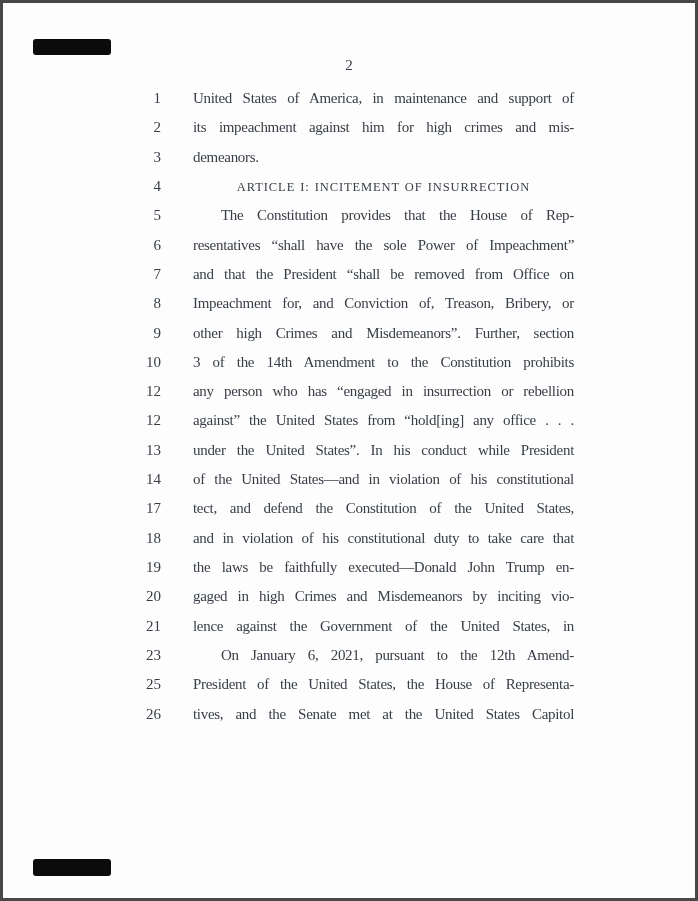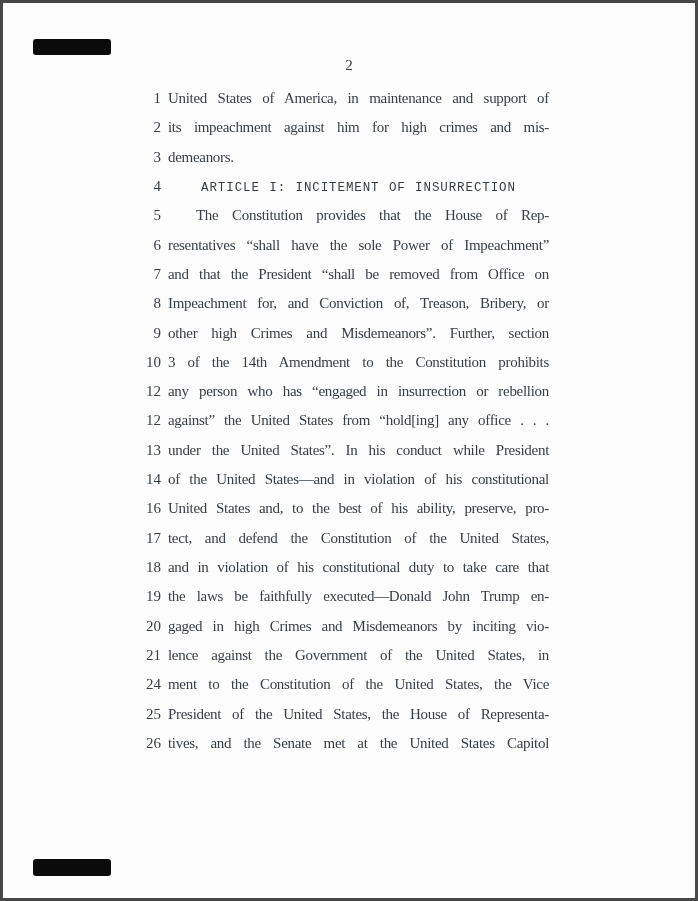--- a/index.html
+++ b/index.html
@@ -45,37 +45,36 @@
   .num {
     flex: none;
     width: 20px;
     text-align: right;
     font-size: 15px;
     line-height: 29.32px;
   }
   .txt {
     flex: none;
     width: 381px;
-    margin-left: 7px;
+    margin-left: 32px;
     font-size: 15px;
     line-height: 29.32px;
     letter-spacing: -0.3px;
     word-spacing: -0.2px;
     text-align: justify;
     text-align-last: justify;
     white-space: normal;
   }
   .txt.left { text-align: right; text-align-last: left; }
   .txt.indent { padding-left: 28px; width: 353px; font-family: Liberation Serif, serif; }
   .txt.heading {
     text-align: center; text-align-last: center;
     font-size: 12.5px;
     letter-spacing: 0.9px;
     word-spacing: 1px;
-    font-family: Liberation Mono, monospace;
   }
 </style>
 </head>
 <body>
 
 <div class="page">
   <div class="corner-bar bar-top"></div>
   <div class="pageno">2</div>
   <div class="lines" id="lines">
       <div class="row">
@@ -128,46 +127,42 @@
       </div>
       <div class="row">
         <span class="num">13</span>
         <span class="txt">under the United States”. In his conduct while President</span>
       </div>
       <div class="row">
         <span class="num">14</span>
         <span class="txt">of the United States—and in violation of his constitutional</span>
       </div>
       <div class="row">
-        <span class="num">16</span>
-        <span class="txt">United States and, to the best of his ability, preserve, pro-</span>
-      </div>
-      <div class="row">
         <span class="num">17</span>
         <span class="txt">tect, and defend the Constitution of the United States,</span>
       </div>
       <div class="row">
         <span class="num">18</span>
         <span class="txt">and in violation of his constitutional duty to take care that</span>
       </div>
       <div class="row">
         <span class="num">19</span>
         <span class="txt">the laws be faithfully executed—Donald John Trump en-</span>
       </div>
       <div class="row">
         <span class="num">20</span>
         <span class="txt">gaged in high Crimes and Misdemeanors by inciting vio-</span>
       </div>
       <div class="row">
         <span class="num">21</span>
         <span class="txt">lence against the Government of the United States, in</span>
       </div>
       <div class="row">
-        <span class="num">24</span>
-        <span class="txt">ment to the Constitution of the United States, the Vice</span>
+        <span class="num">23</span>
+        <span class="txt indent">On January 6, 2021, pursuant to the 12th Amend-</span>
       </div>
       <div class="row">
         <span class="num">25</span>
         <span class="txt">President of the United States, the House of Representa-</span>
       </div>
       <div class="row">
         <span class="num">26</span>
         <span class="txt">tives, and the Senate met at the United States Capitol</span>
       </div>
     </div>

